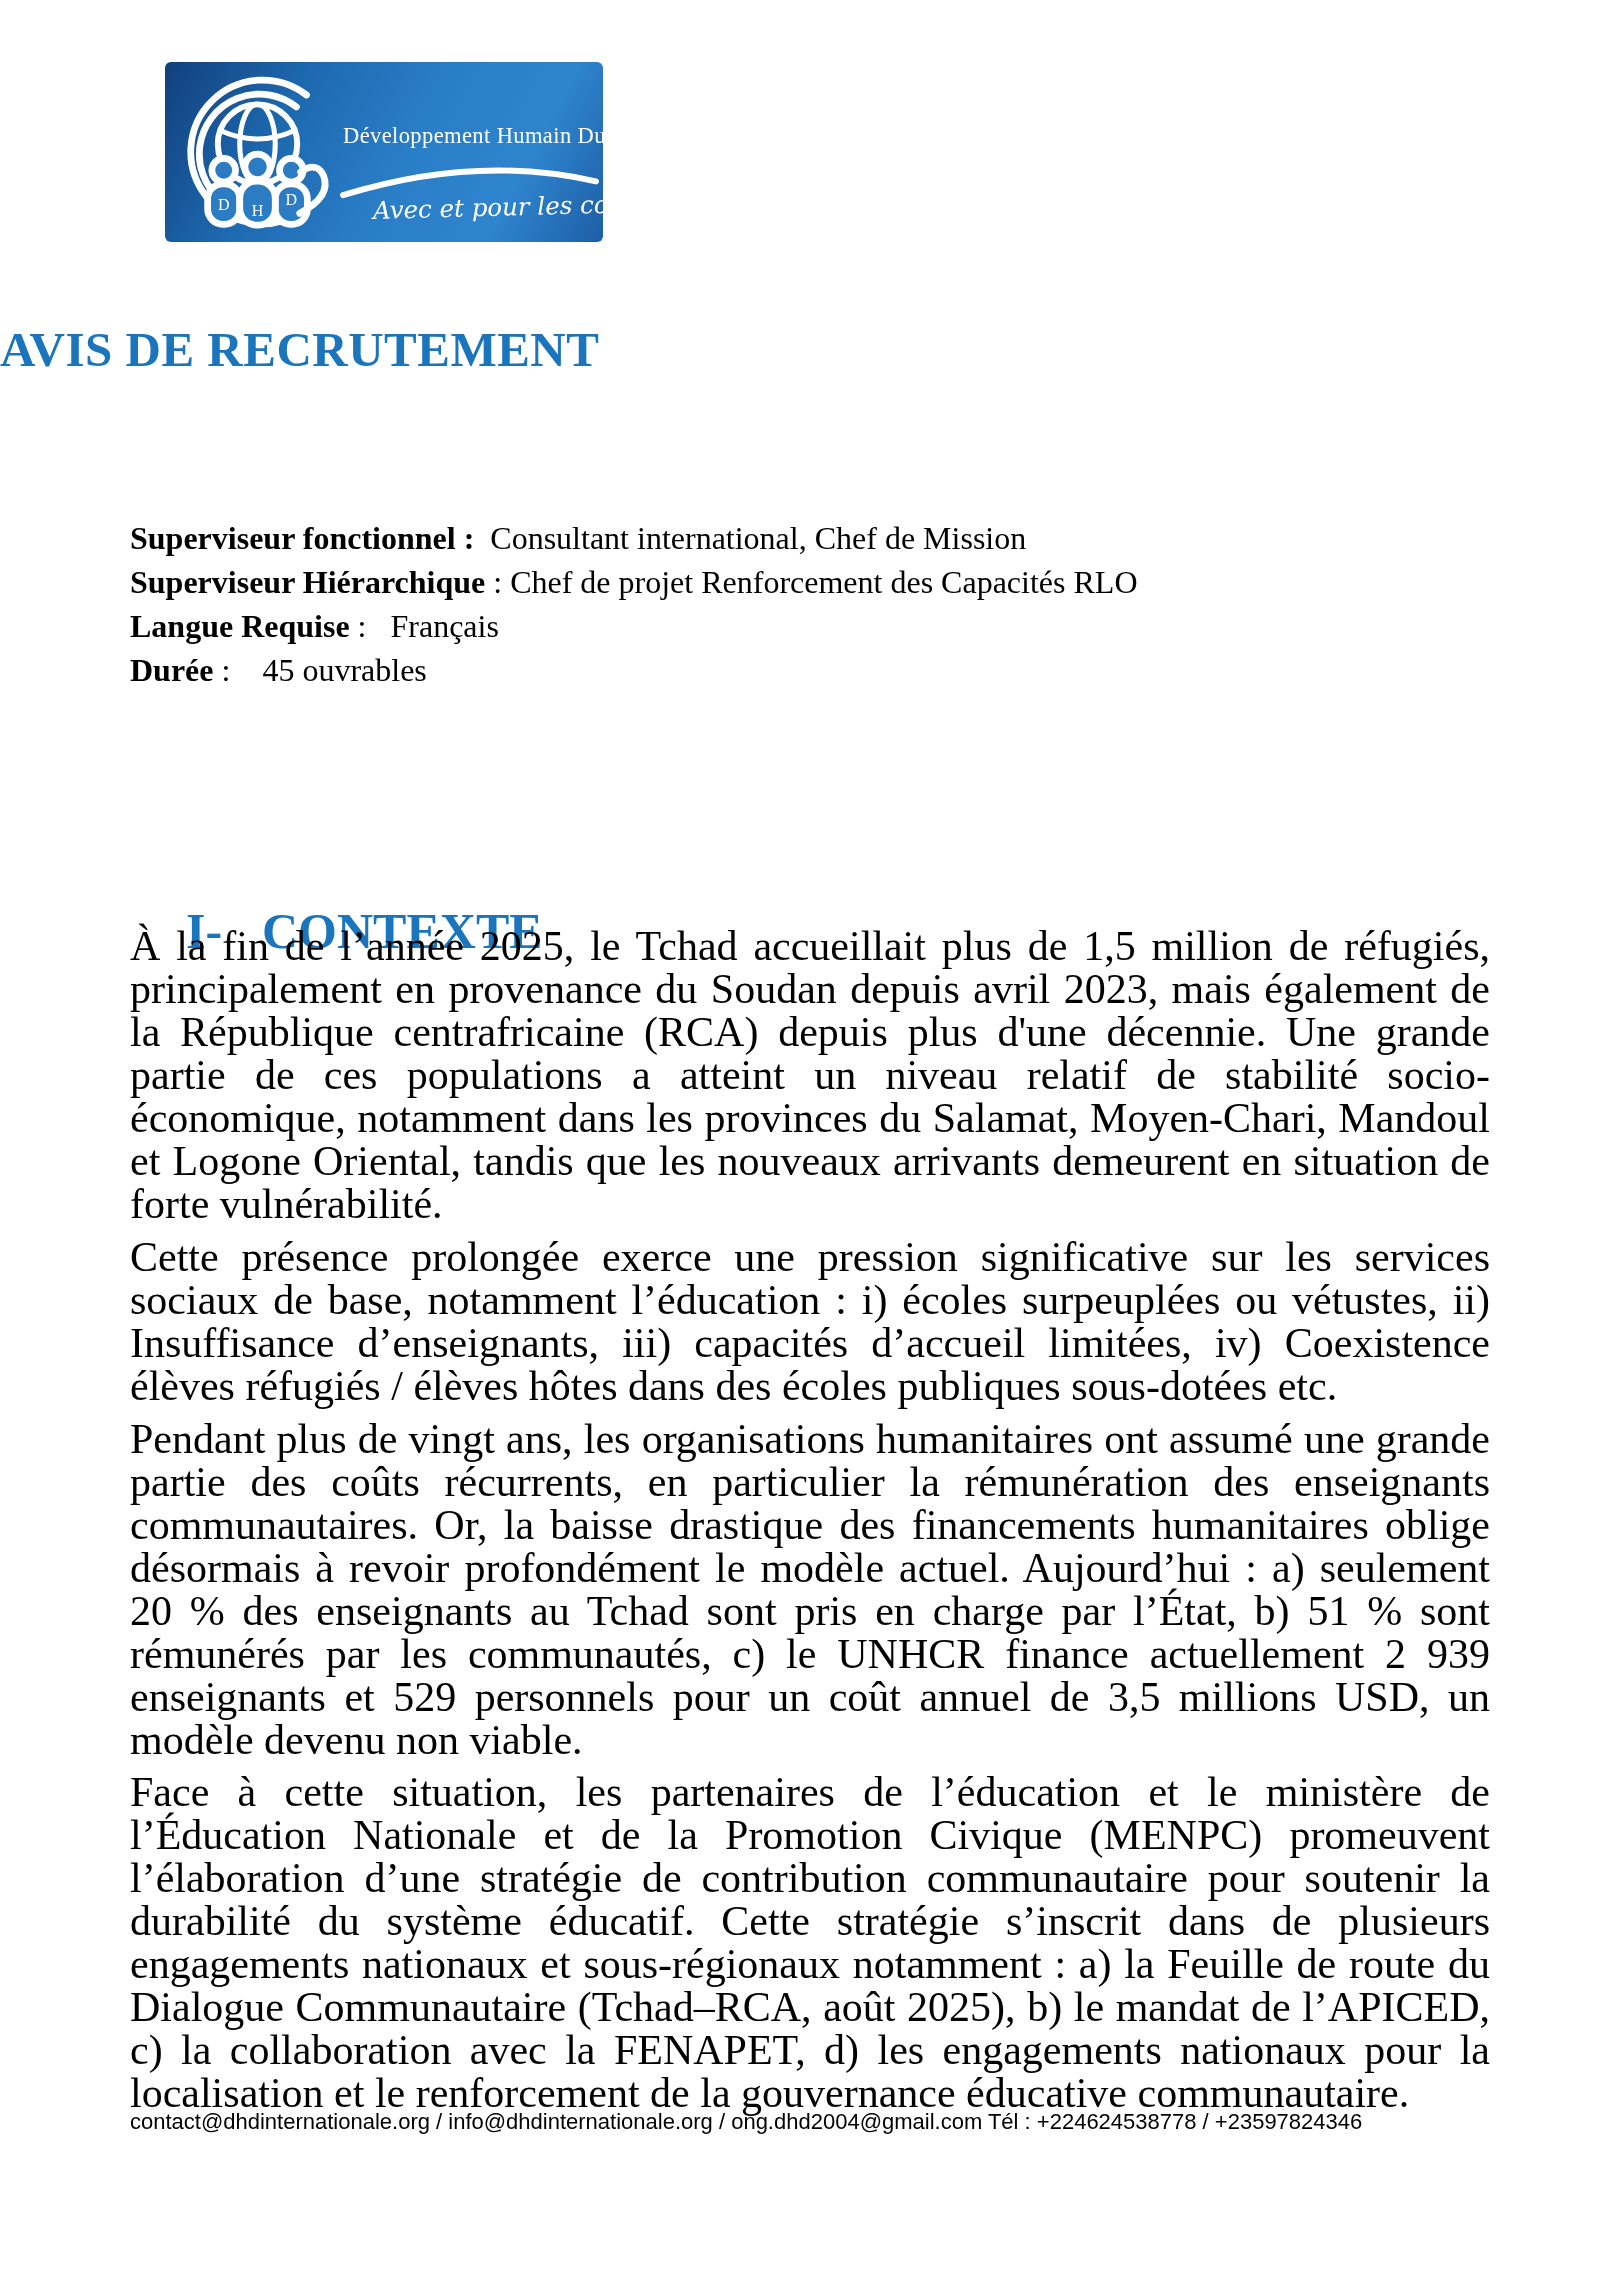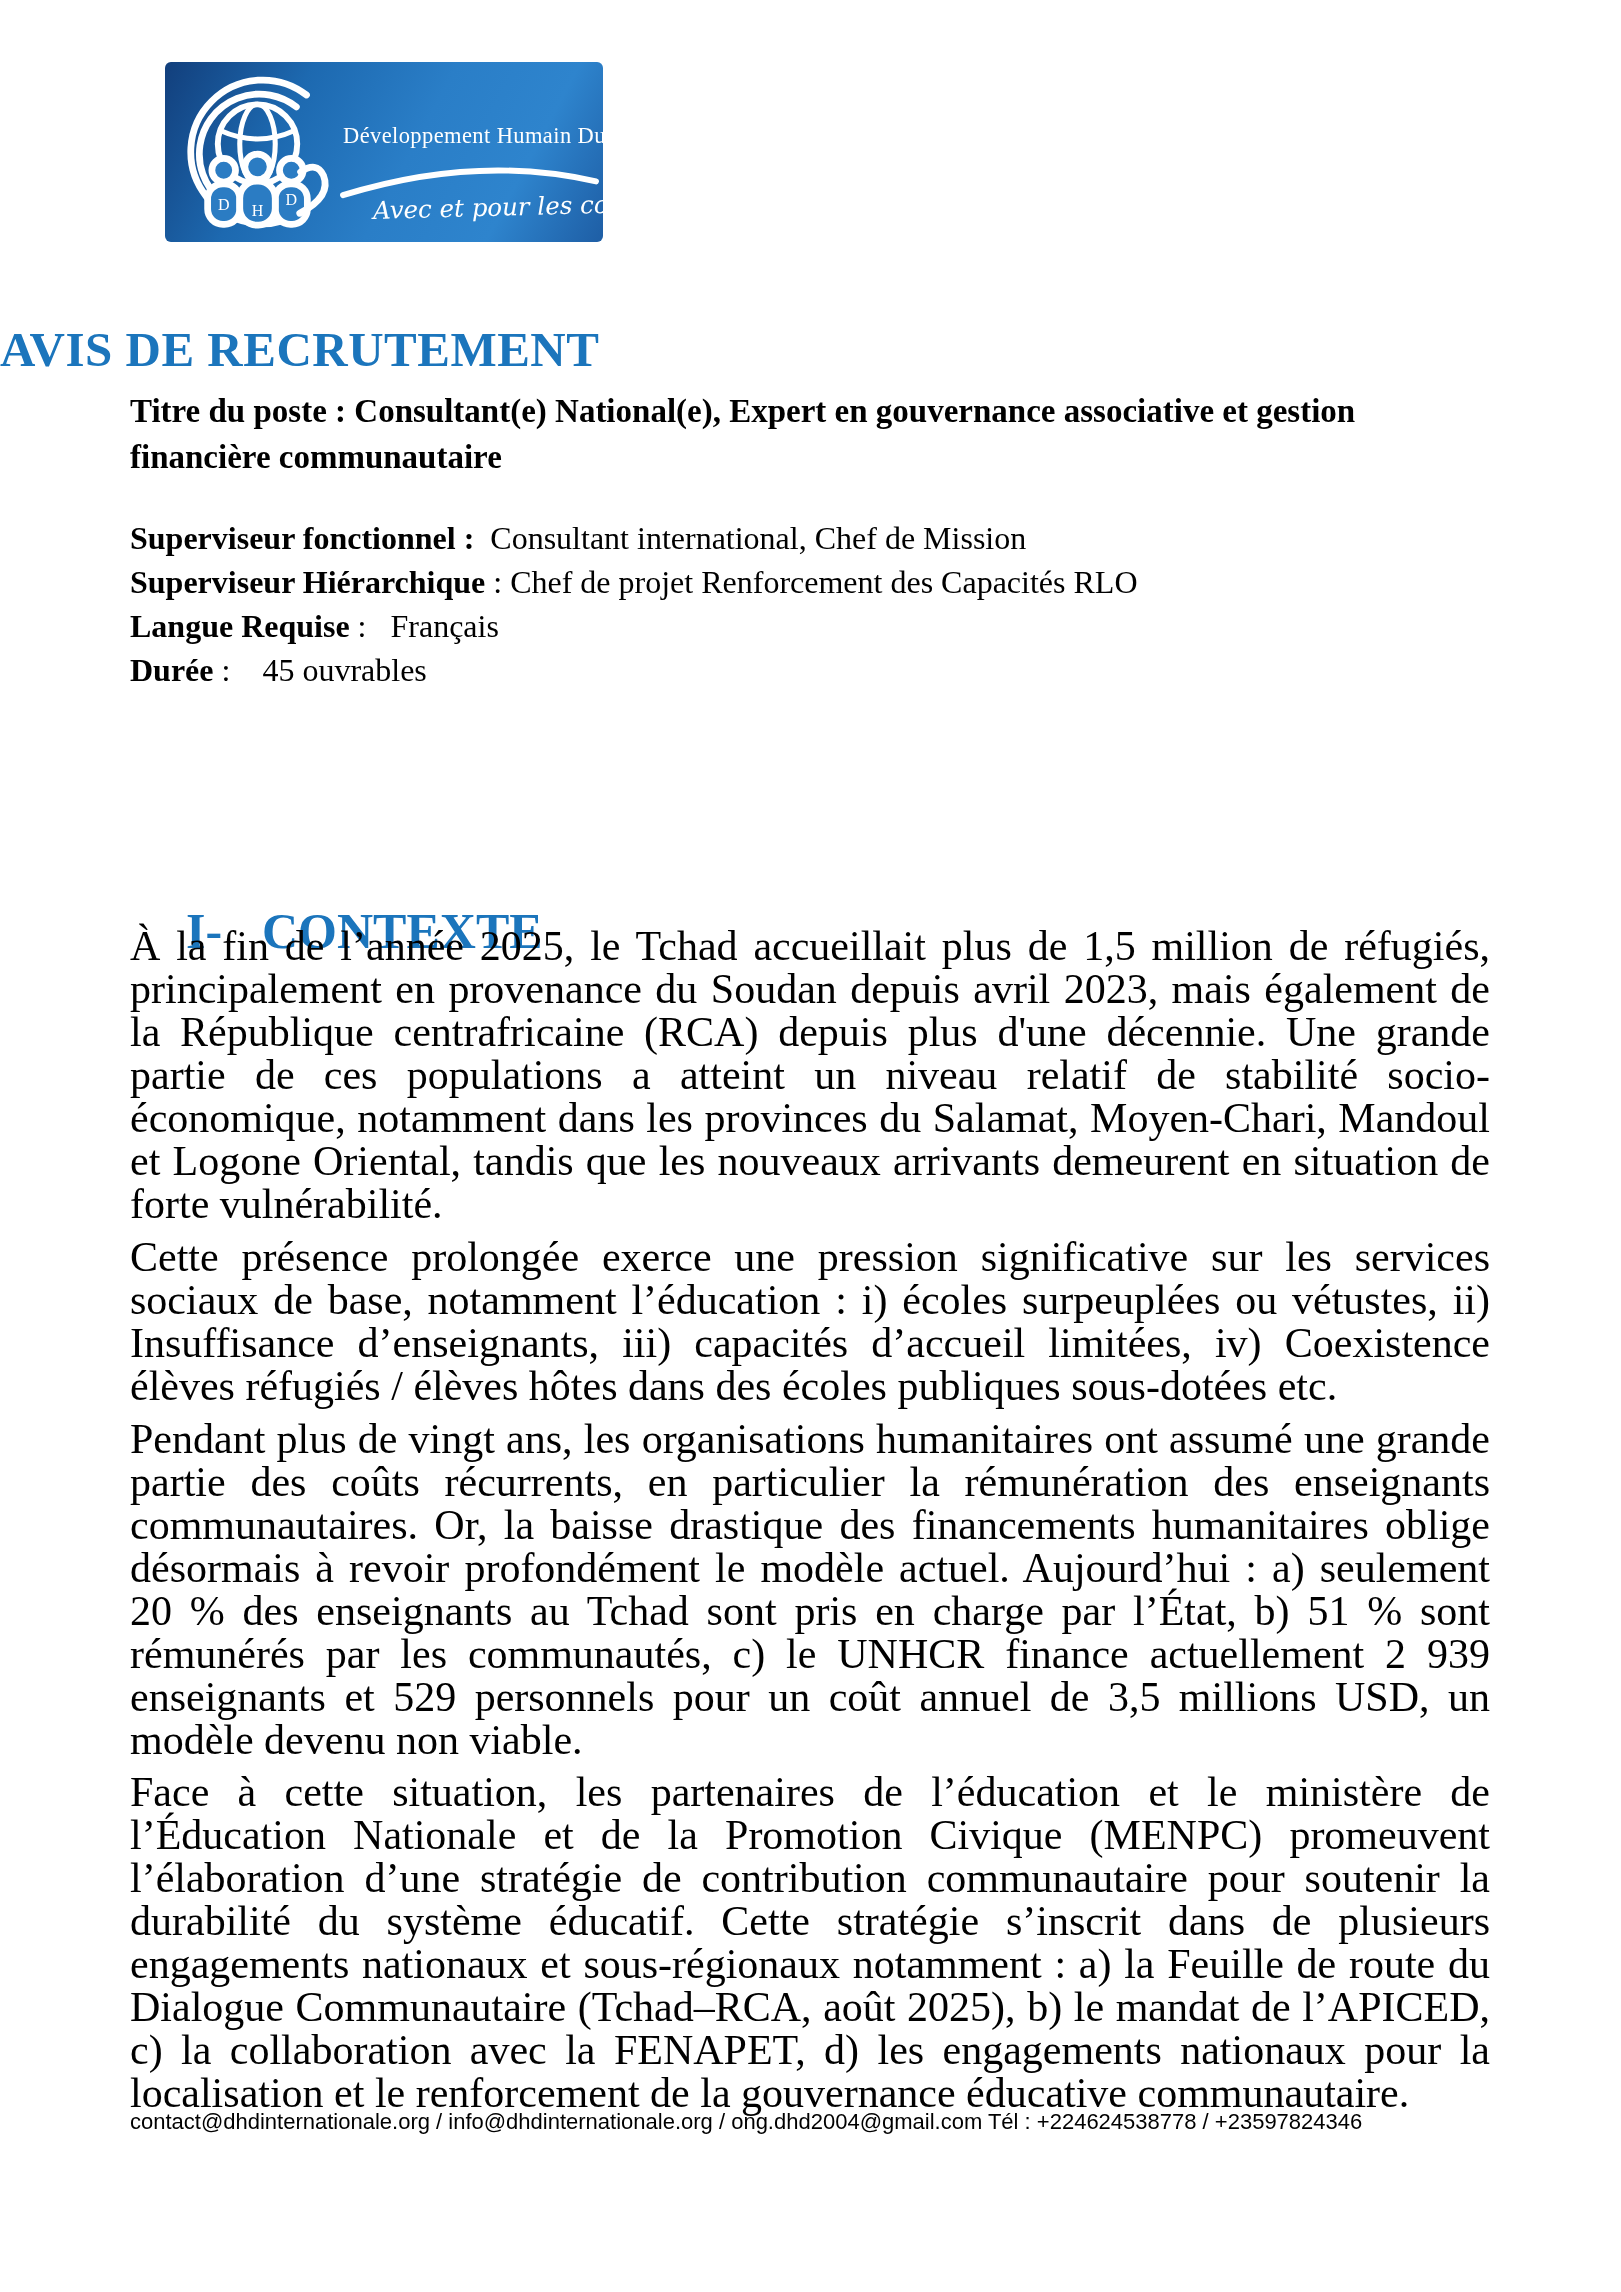--- a/index.html
+++ b/index.html
@@ -102,21 +102,20 @@
     </svg>
     <div class="logo-orgname">Développement Humain Durable</div>
     <svg class="logo-swoosh" viewBox="0 0 266 52" fill="none" aria-hidden="true">
       <path d="M 4 44 Q 140 2 262 30" stroke="#ffffff" stroke-width="6" stroke-linecap="round"></path>
     </svg>
     <div class="logo-tagline">Avec et pour les communautés</div>
   </div>
 
   <div class="doc-title">AVIS DE RECRUTEMENT</div>
 
-  <div class="job-title">Titre du poste : Consultant(e) National(e), Expert en gouvernance associative et gestion financière communautaire</div>
 
   <div class="info">
     <div class="info-row"><span class="lbl">Superviseur fonctionnel :</span><span class="val">  Consultant international, Chef de Mission</span></div>
     <div class="info-row"><span class="lbl">Superviseur Hiérarchique</span><span class="val"> : Chef de projet Renforcement des Capacités RLO</span></div>
     <div class="info-row"><span class="lbl">Langue Requise</span><span class="val"> :   Français</span></div>
     <div class="info-row"><span class="lbl">Durée</span><span class="val"> :    45 ouvrables</span></div>
   </div>
 
   <div class="section-heading">
     <span class="sec-no">I-</span><span>CONTEXTE</span>

